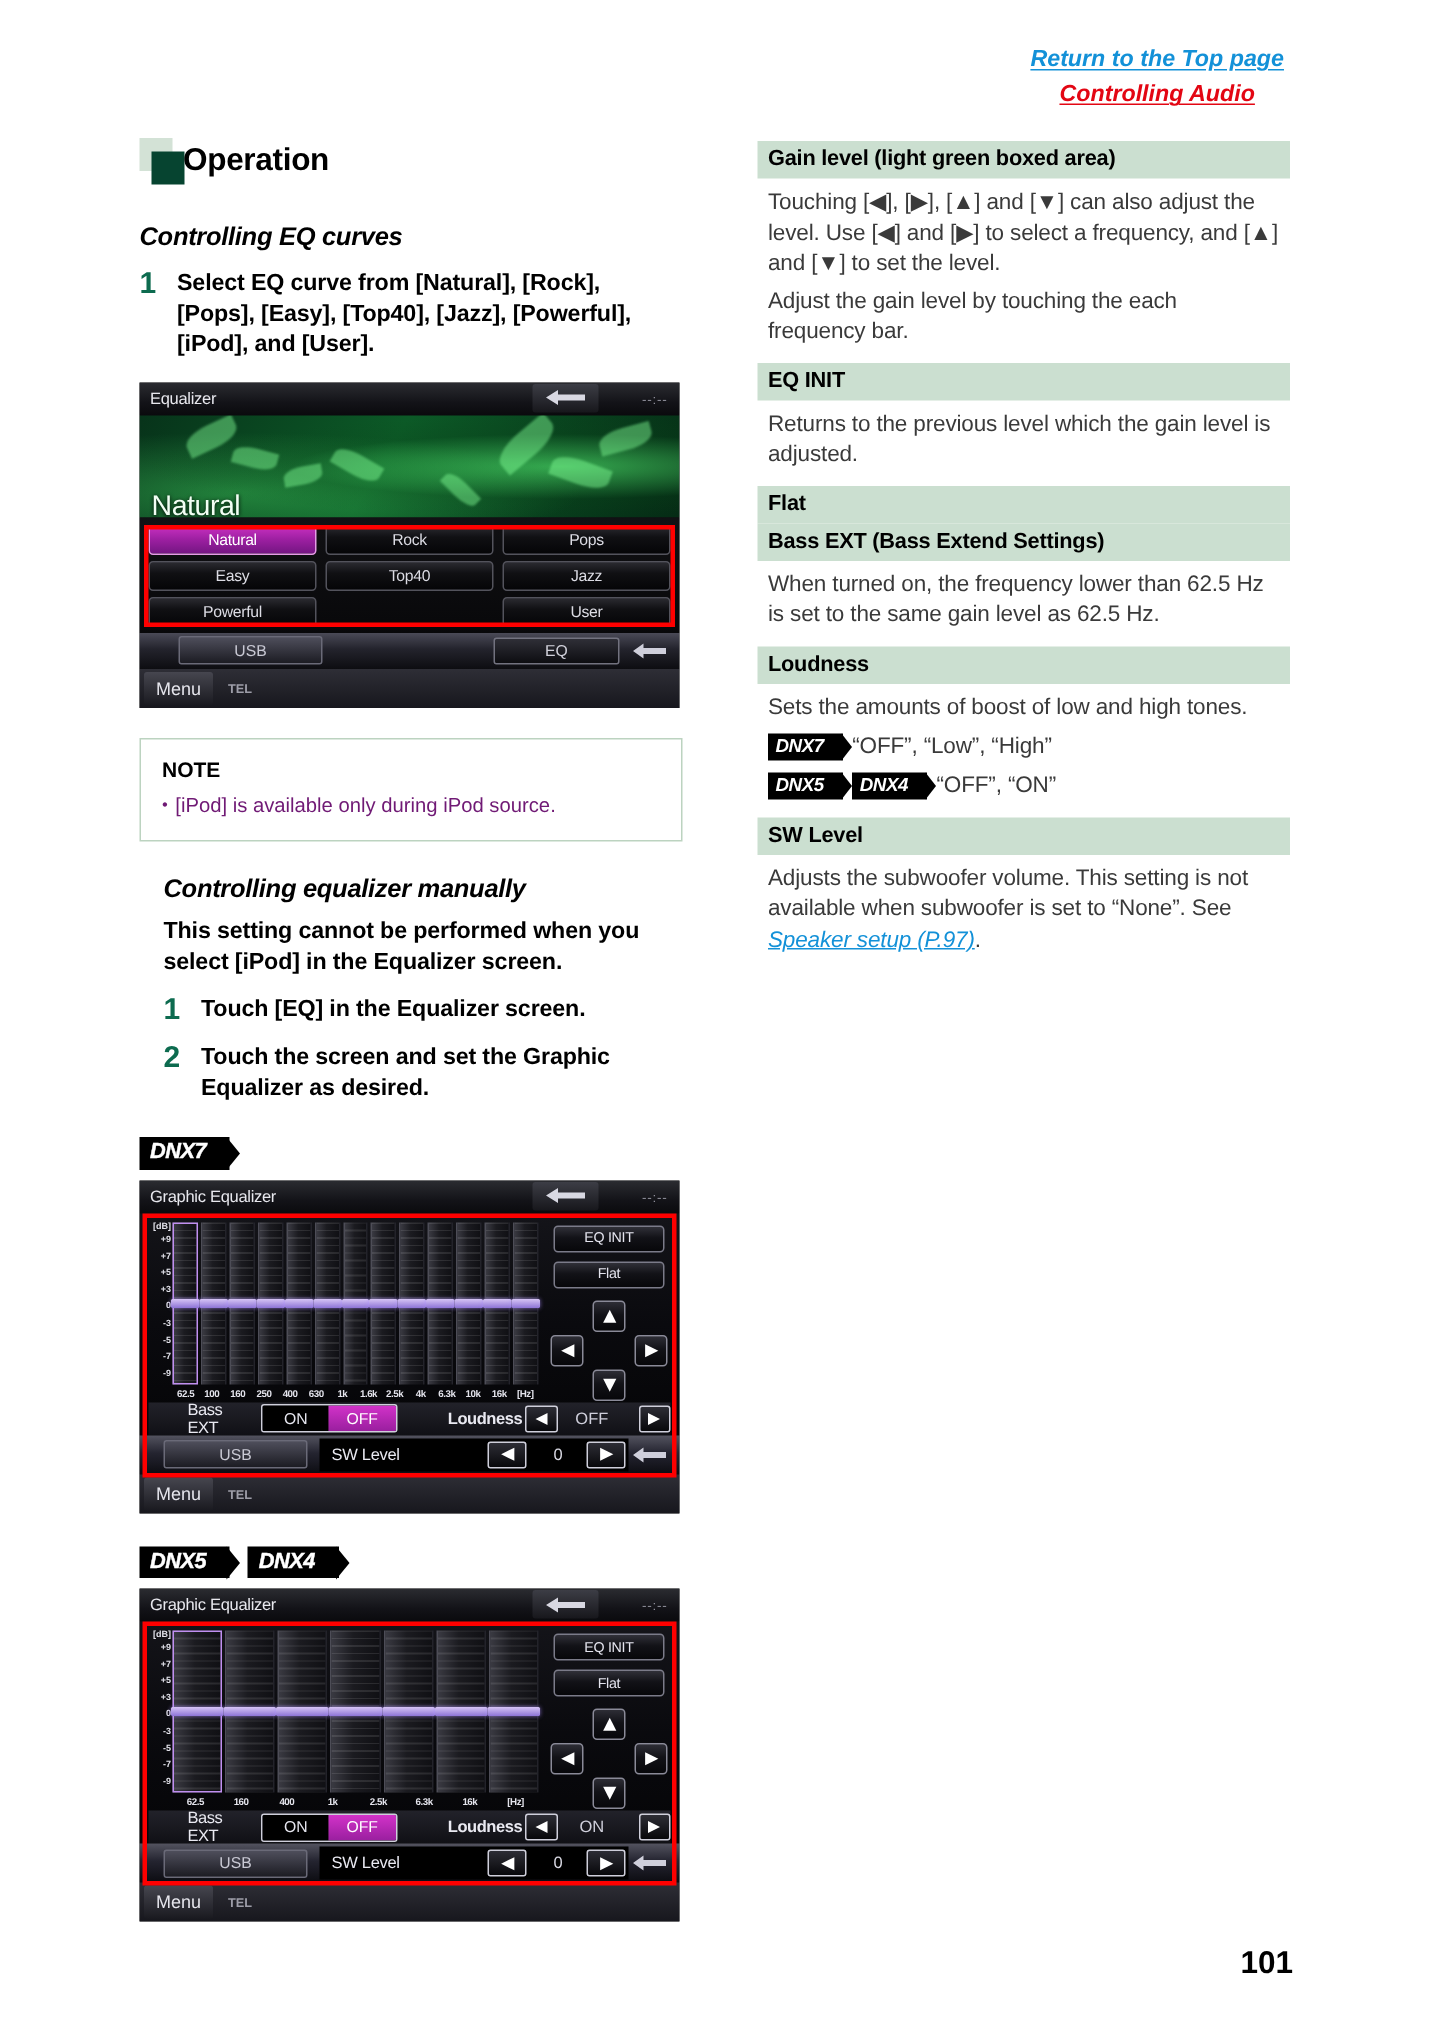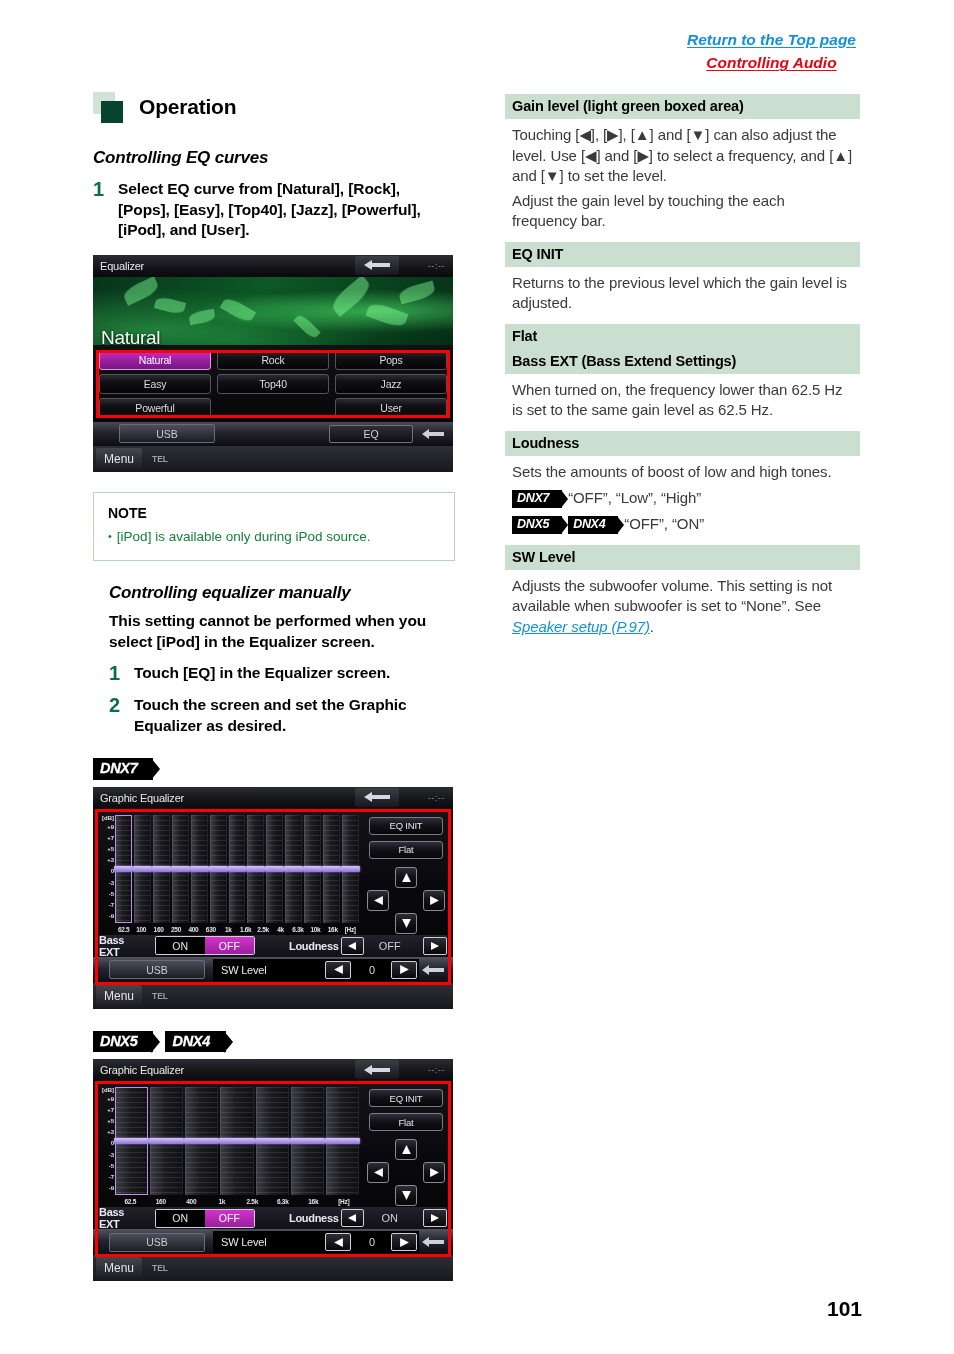--- a/index.html
+++ b/index.html
@@ -67,21 +67,21 @@
     background: #d3e2d6;
   }
   .op-sq-dark {
     position: absolute;
     left: 8px; top: 9px;
     width: 22px; height: 22px;
     background: #064430;
   }
   .op-title {
     position: absolute;
-    left: 46px; top: 3px;
+    left: 29px; top: 3px;
     font-size: 21px;
     font-weight: bold;
     letter-spacing: -0.2px;
   }
 
   
   .sub-heading {
     font-size: 17px;
     font-weight: bold;
     font-style: italic;
@@ -122,21 +122,21 @@
     padding: 12px 14px 14px 14px;
     margin-top: 20px;
   }
   .note-title {
     font-size: 14px;
     font-weight: bold;
     margin-bottom: 7px;
   }
   .note-item {
     font-size: 13.5px;
-    color: #15803d;
+    color: #701a75;
     line-height: 1.35;
   }
   .note-item::before {
     content: "\2022";
     margin-right: 5px;
     font-size: 11px;
     vertical-align: 1px;
   }
 
   
@@ -478,21 +478,22 @@
     position: relative;
     height: 22px;
     margin-top: 2px;
     display: flex;
     align-items: center;
     background: linear-gradient(180deg,#22222a 0%,#101015 100%);
   }
   .ctrl-lbl {
     color: #e9e9f1;
     font-size: 11px;
-    font-weight: bold;
+    font-weight: normal;
+    margin-left: 26px;
     letter-spacing: -0.3px;
   }
   .toggle {
     display: flex;
     margin-left: 8px;
     border: 1px solid #cfcfdb;
     border-radius: 2px;
     overflow: hidden;
   }
   .toggle div {

